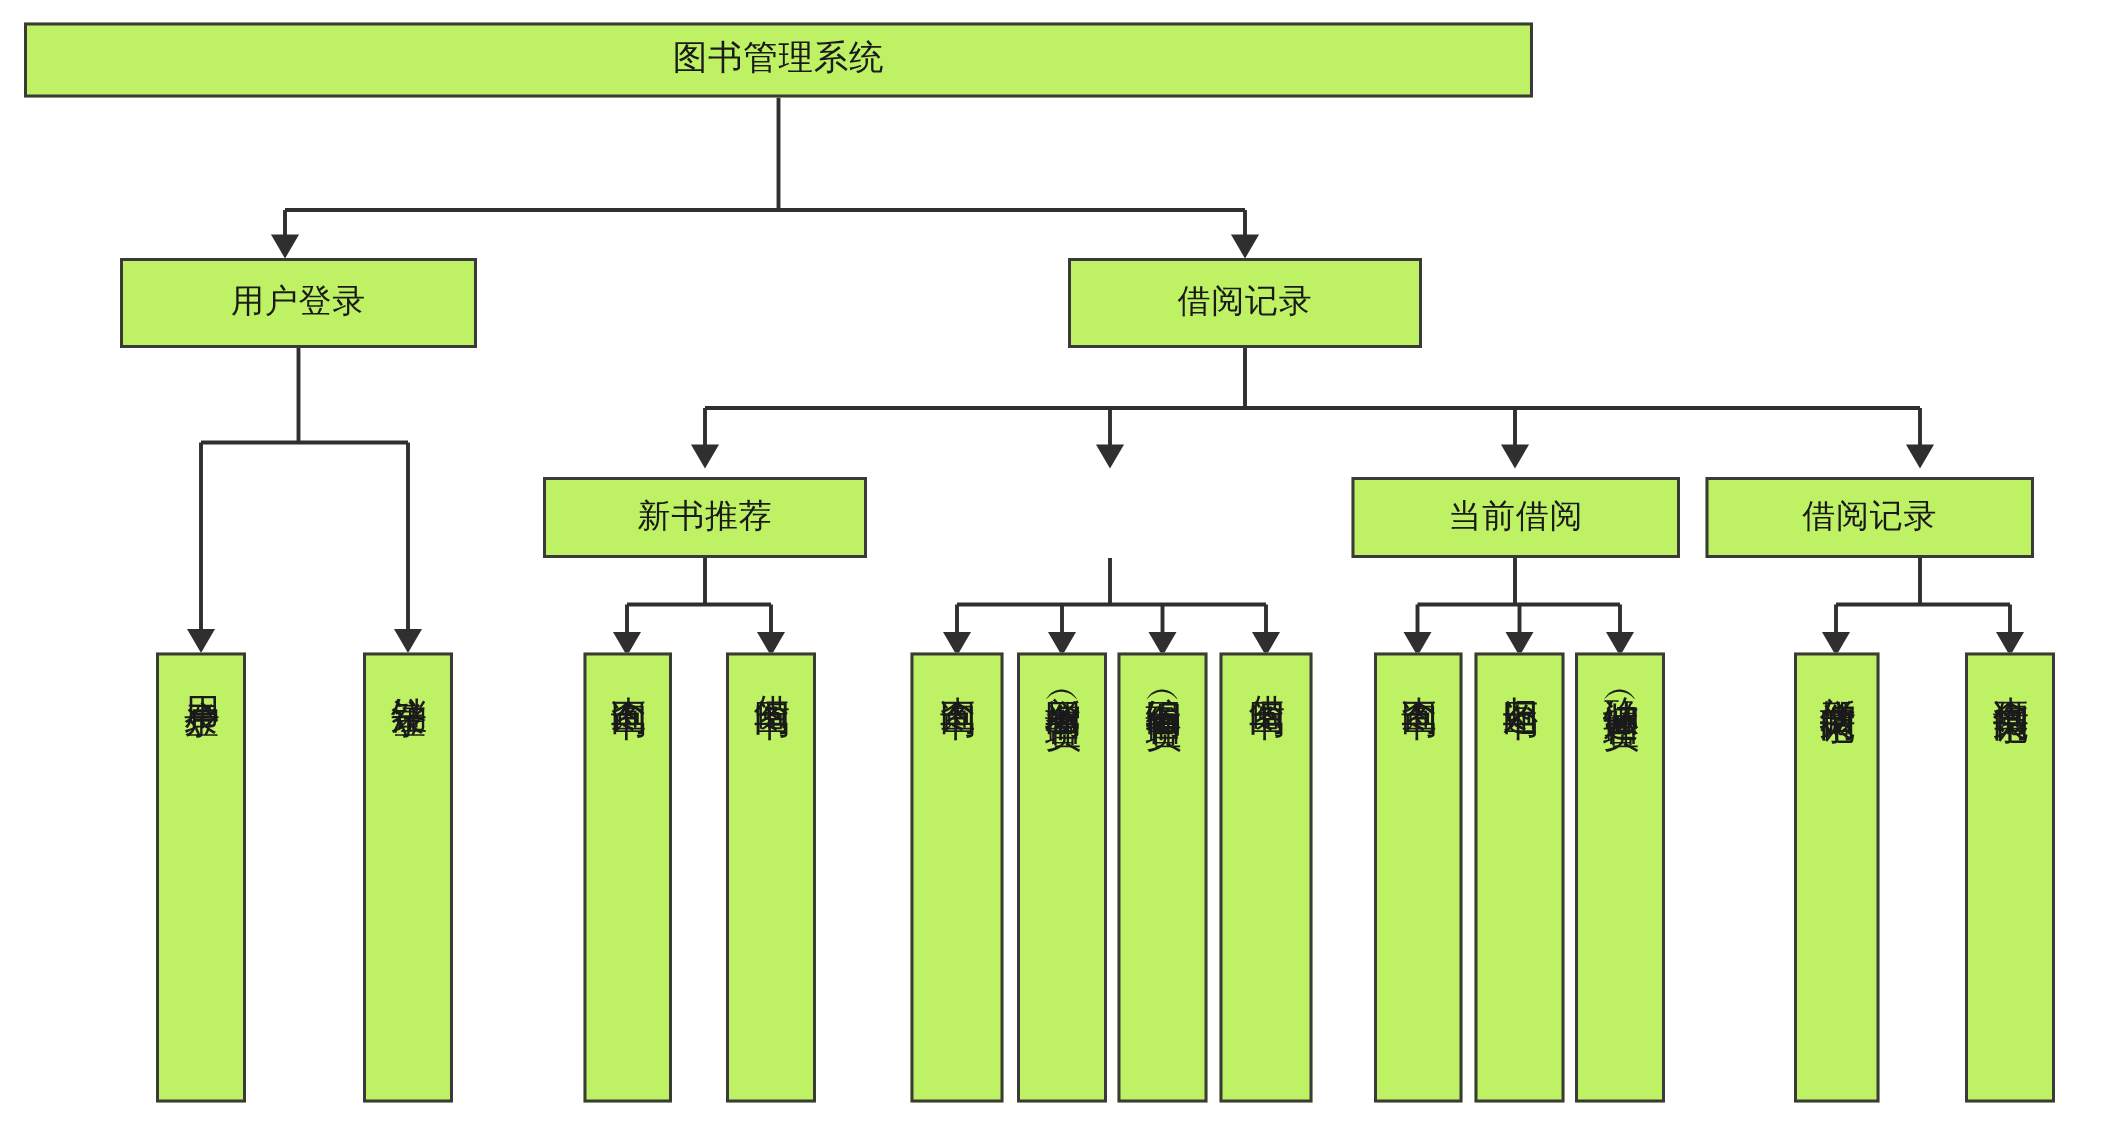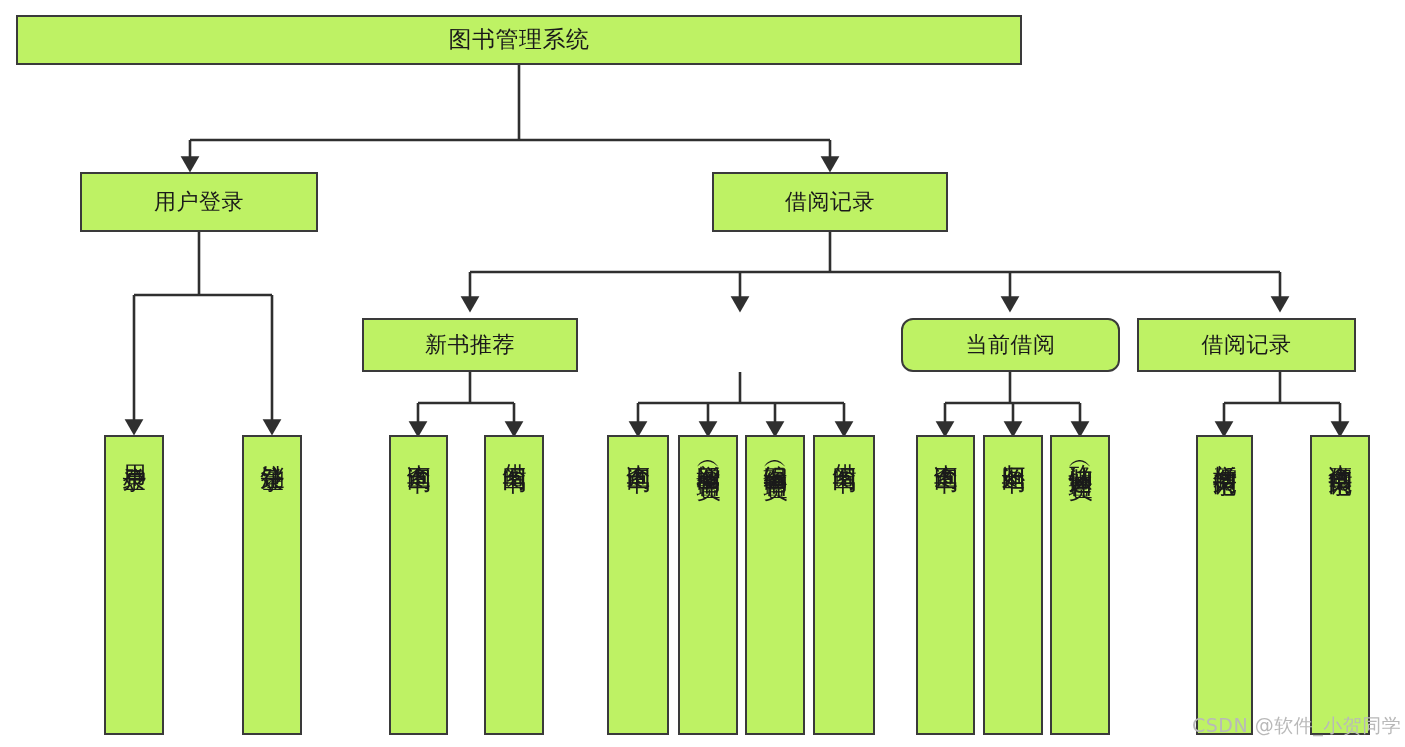--- a/index.html
+++ b/index.html
@@ -134,21 +134,21 @@
   <div class="node horiz" style="left:80px; top:172px; width:238px; height:60px;">
     <span class="node-label">用户登录</span>
   </div>
   <div class="node horiz" style="left:712px; top:172px; width:236px; height:60px;">
     <span class="node-label">借阅记录</span>
   </div>
 
   <div class="node horiz" style="left:362px; top:318px; width:216px; height:54px;justify-content:center;">
     <span class="node-label">新书推荐</span>
   </div>
-  <div class="node horiz" style="left:901px; top:318px; width:219px; height:54px;border-radius:12px;">
+  <div class="node horiz" style="left:901px; top:318px; width:219px; height:54px;">
     <span class="node-label">当前借阅</span>
   </div>
   <div class="node horiz" style="left:1137px; top:318px; width:219px; height:54px;">
     <span class="node-label">借阅记录</span>
   </div>
 
   <div class="node vert" style="left:104px; top:435px; width:60px; height:300px;">
     <span class="node-label">用户登录</span>
   </div>
   <div class="node vert" style="left:242px; top:435px; width:60px; height:300px;">
@@ -185,15 +185,14 @@
     <span class="node-label">确认归还（管理员）</span>
   </div>
 
   <div class="node vert" style="left:1196px; top:435px; width:57px; height:300px;">
     <span class="node-label">新增借阅记录</span>
   </div>
   <div class="node vert" style="left:1310px; top:435px; width:60px; height:300px;">
     <span class="node-label">查询借阅记录</span>
   </div>
 
-  <div class="watermark" style="left:1192px; top:713px;">CSDN @软件_小贺同学</div>
 
 </div>
 
 </body></html>

